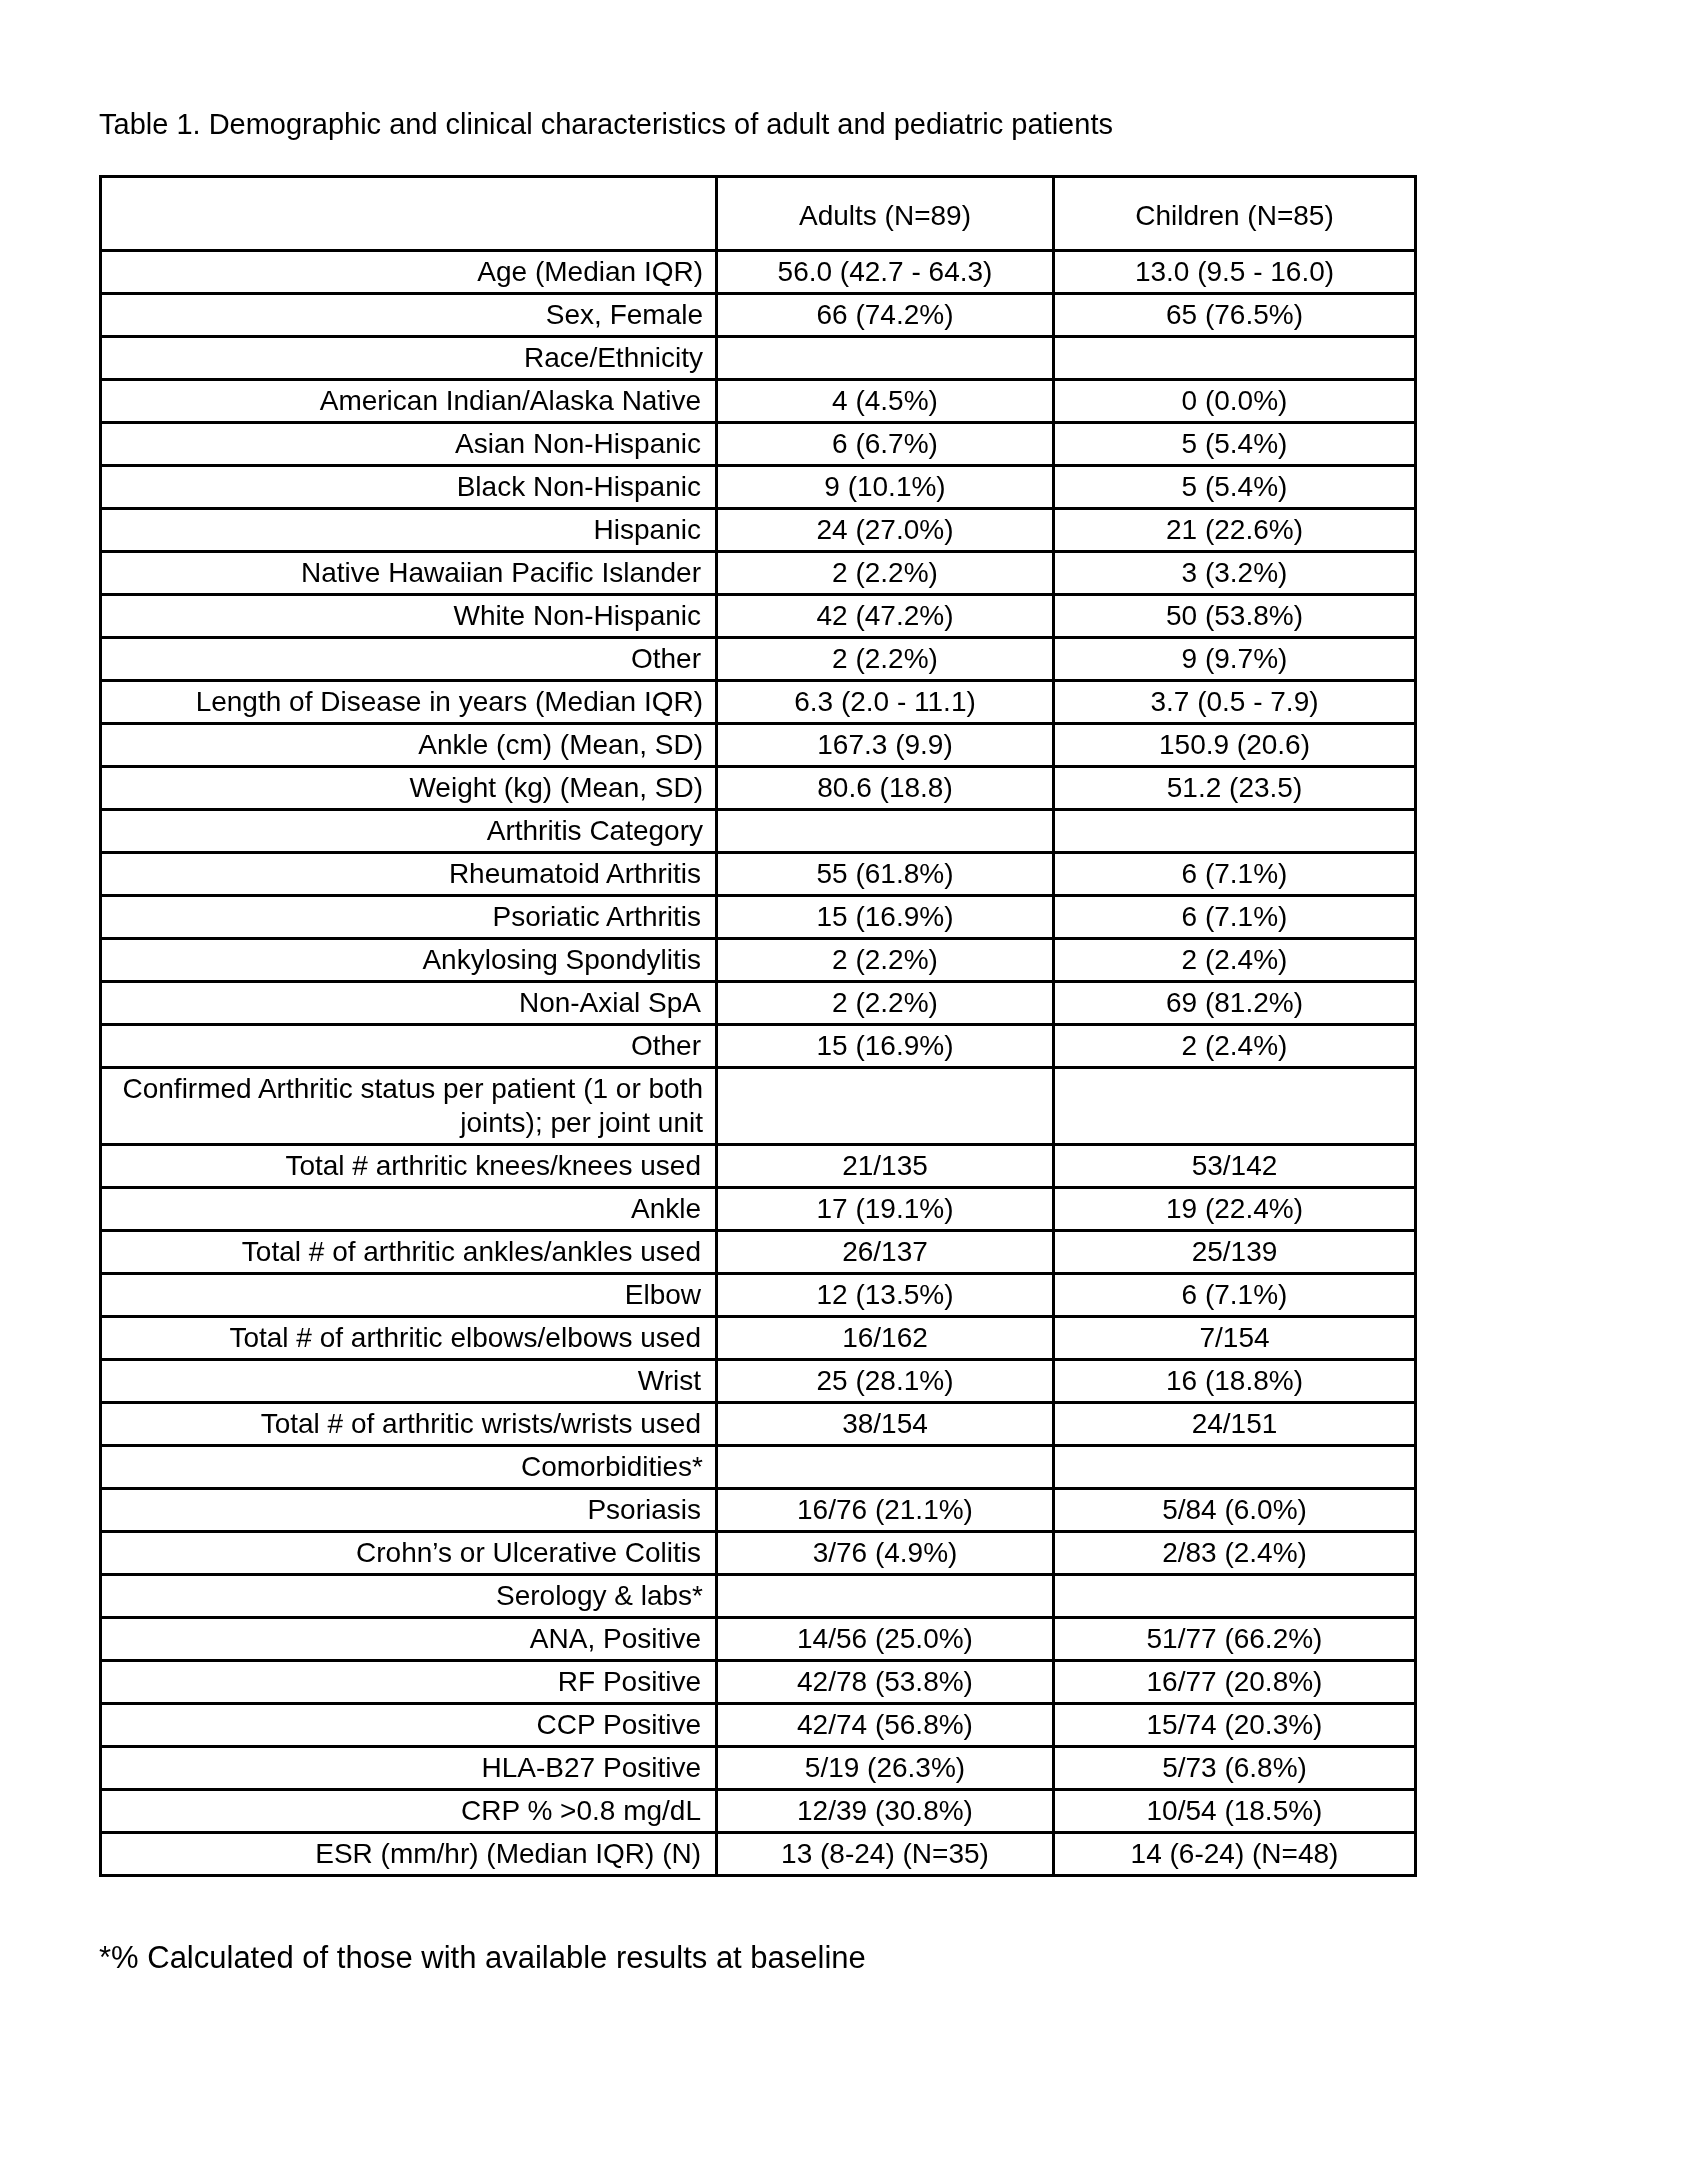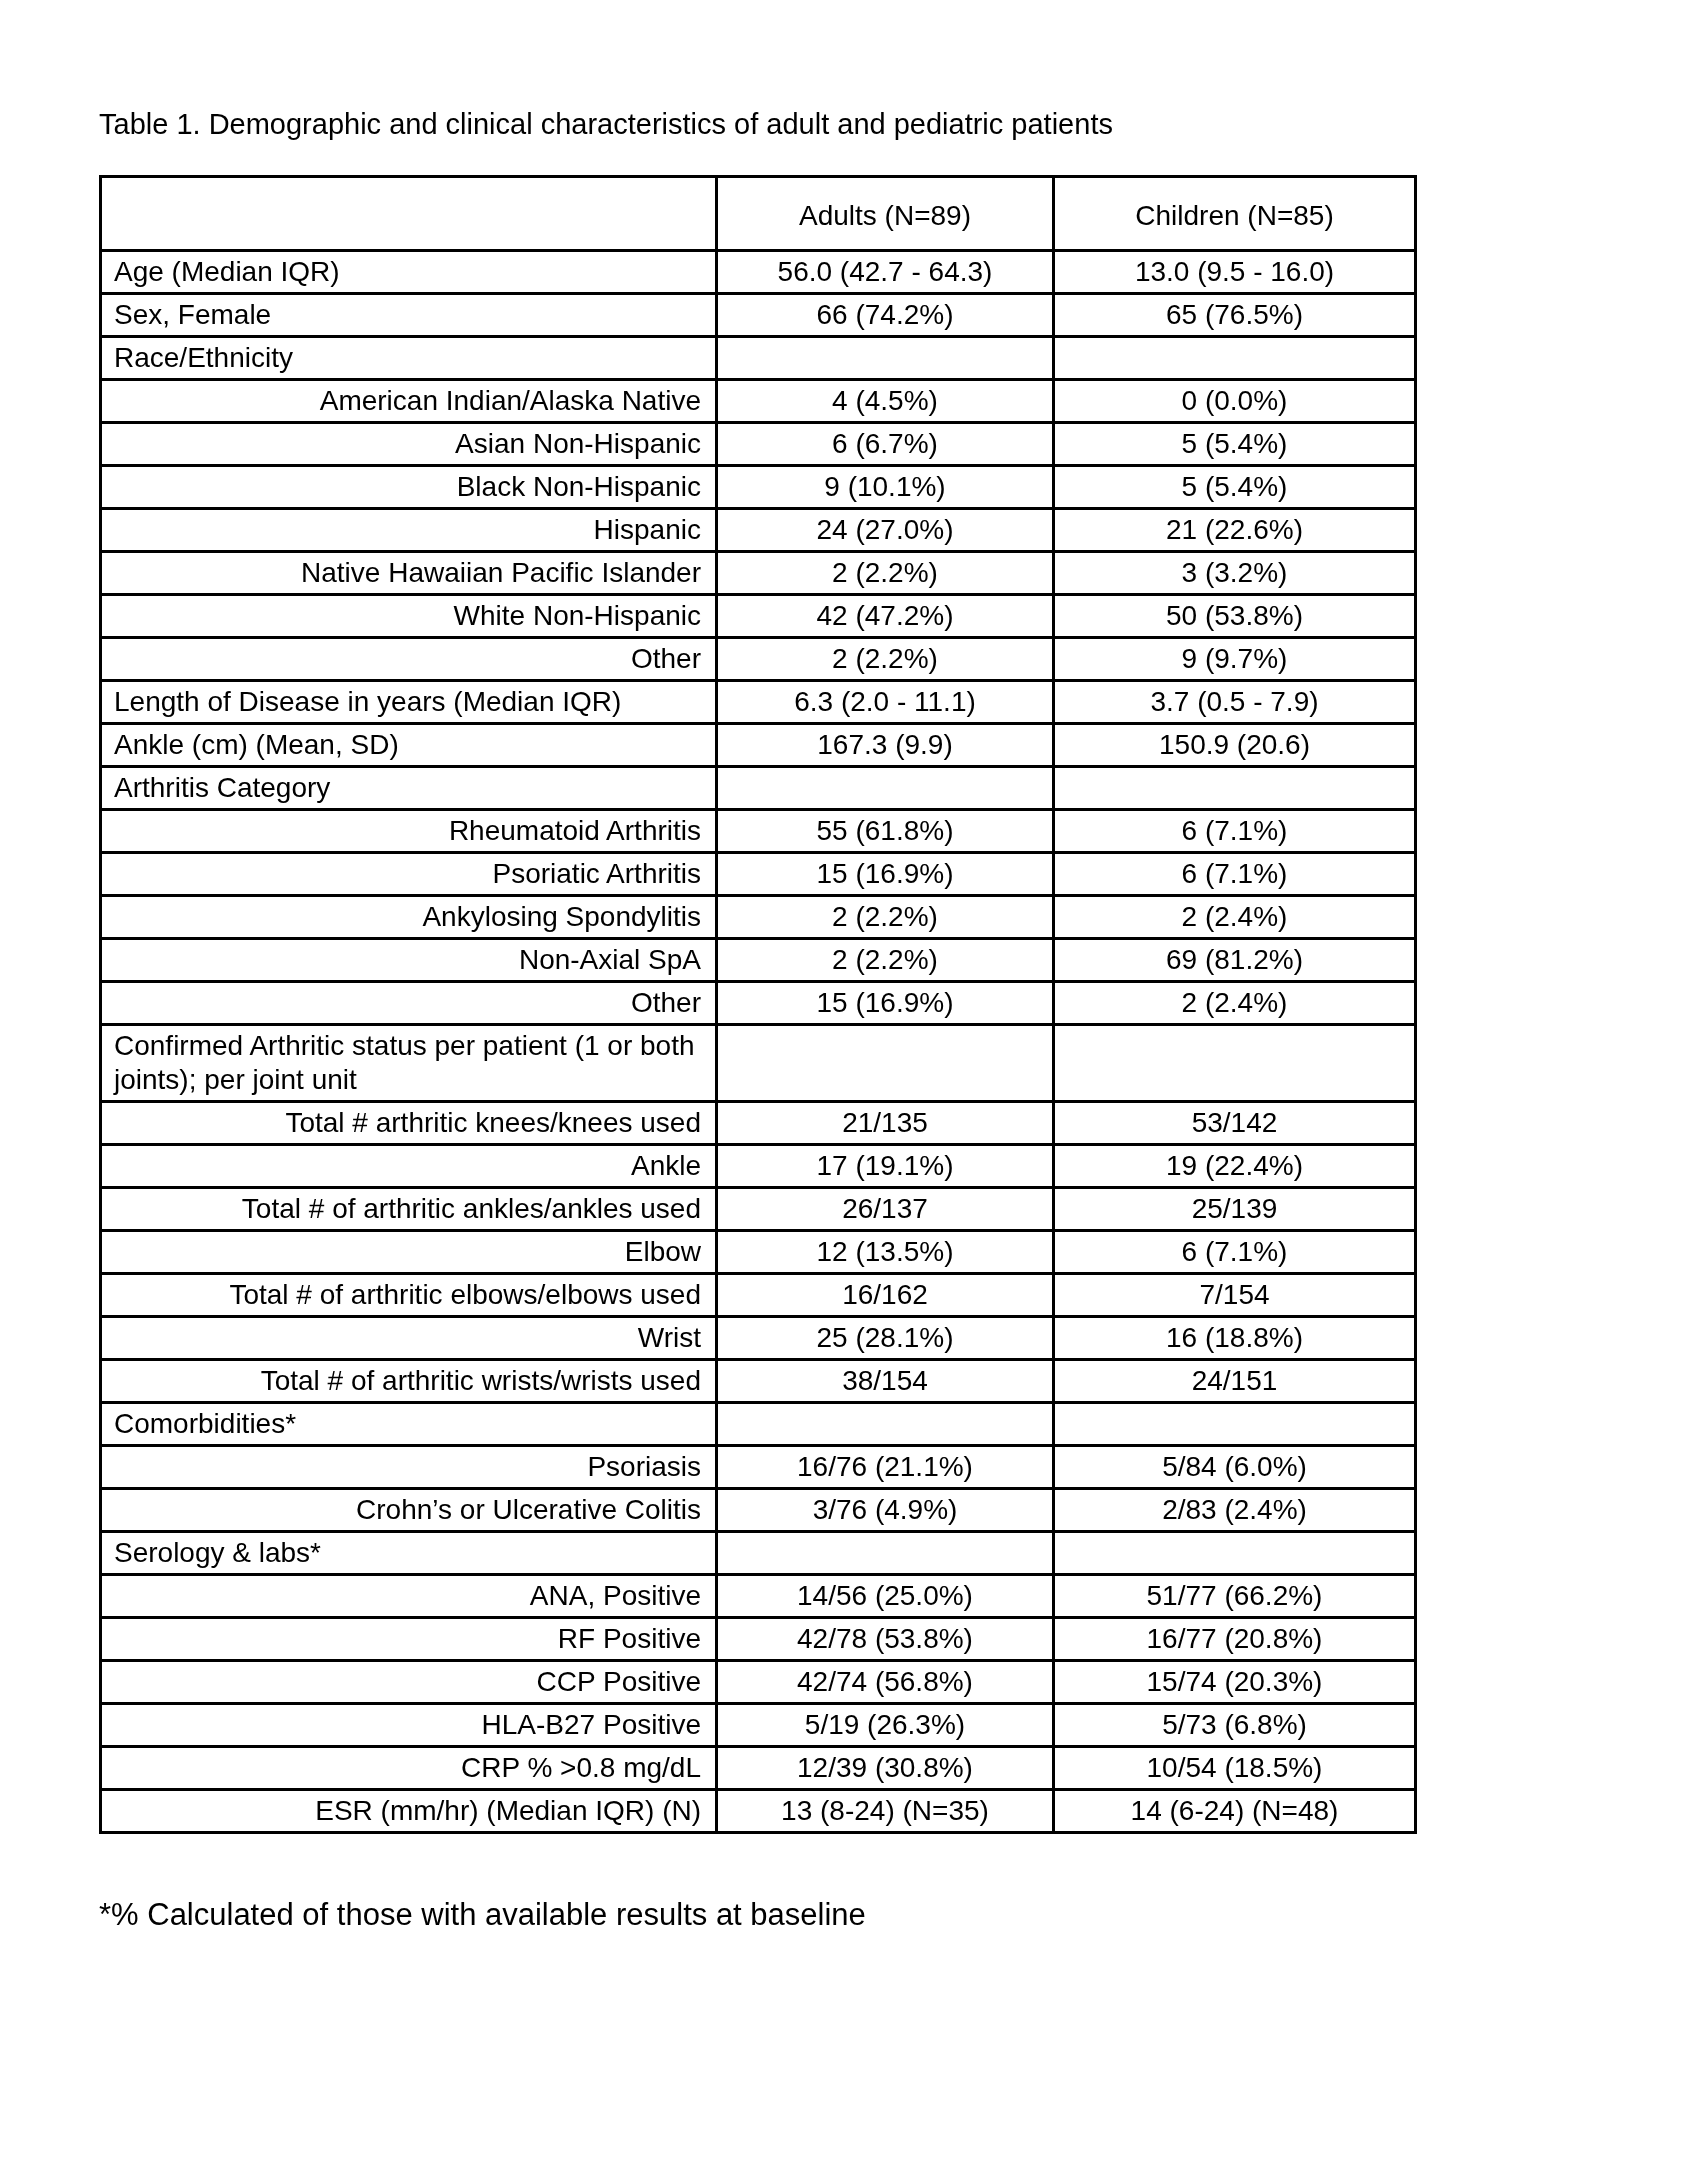--- a/index.html
+++ b/index.html
@@ -46,21 +46,21 @@
     font-weight: 400;
     text-align: center;
     padding-top: 21px;
     padding-bottom: 16px;
   }
   td.val {
     text-align: center;
   }
   td.label.top,
   td.label.section {
-    text-align: left;
+    text-align: right;
   }
   td.label.sub {
     text-align: right;
     padding-right: 14px;
   }
   .footnote {
     font-size: 31px;
     font-weight: 400;
     margin: 63px 0 0 0;
   }
@@ -141,20 +141,25 @@
             <td class="label top">Length of Disease in years (Median IQR)</td>
             <td class="val">6.3 (2.0 - 11.1)</td>
             <td class="val">3.7 (0.5 - 7.9)</td>
           </tr>
           <tr>
             <td class="label top">Ankle (cm) (Mean, SD)</td>
             <td class="val">167.3 (9.9)</td>
             <td class="val">150.9 (20.6)</td>
           </tr>
           <tr>
+            <td class="label top">Weight (kg) (Mean, SD)</td>
+            <td class="val">80.6 (18.8)</td>
+            <td class="val">51.2 (23.5)</td>
+          </tr>
+          <tr>
             <td class="label section">Arthritis Category</td>
             <td class="val"></td>
             <td class="val"></td>
           </tr>
           <tr>
             <td class="label sub">Rheumatoid Arthritis</td>
             <td class="val">55 (61.8%)</td>
             <td class="val">6 (7.1%)</td>
           </tr>
           <tr>

